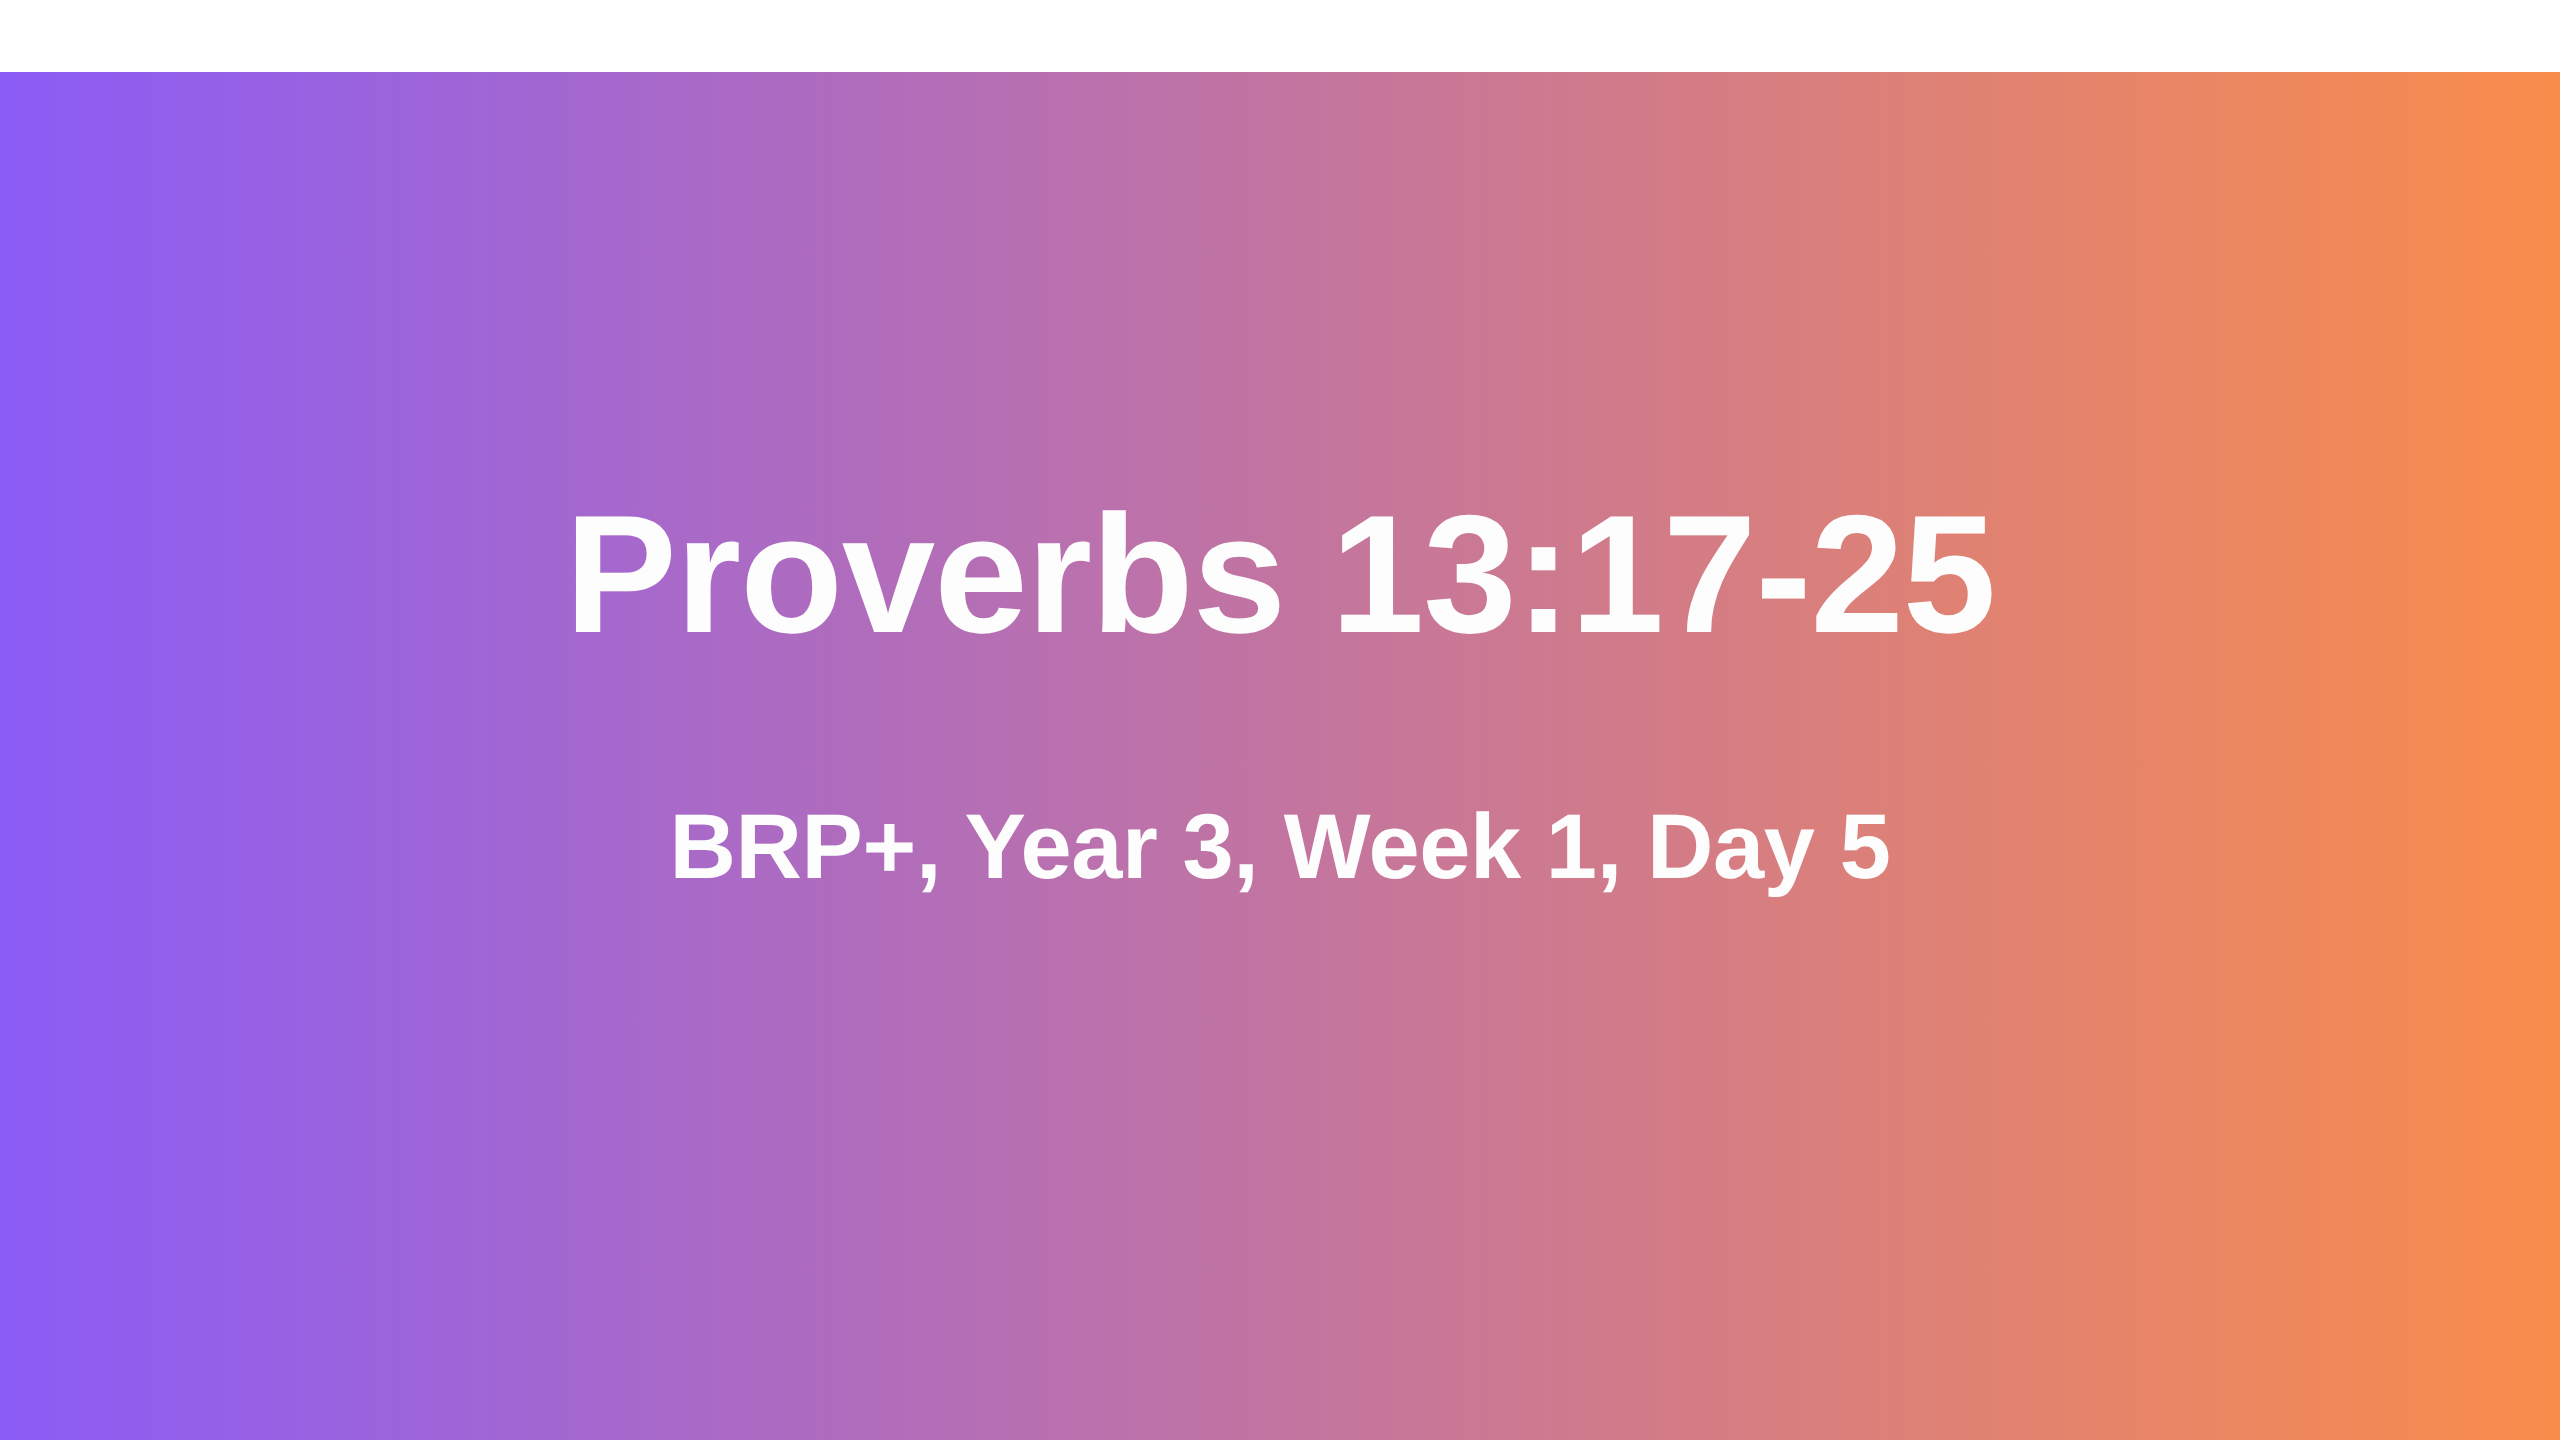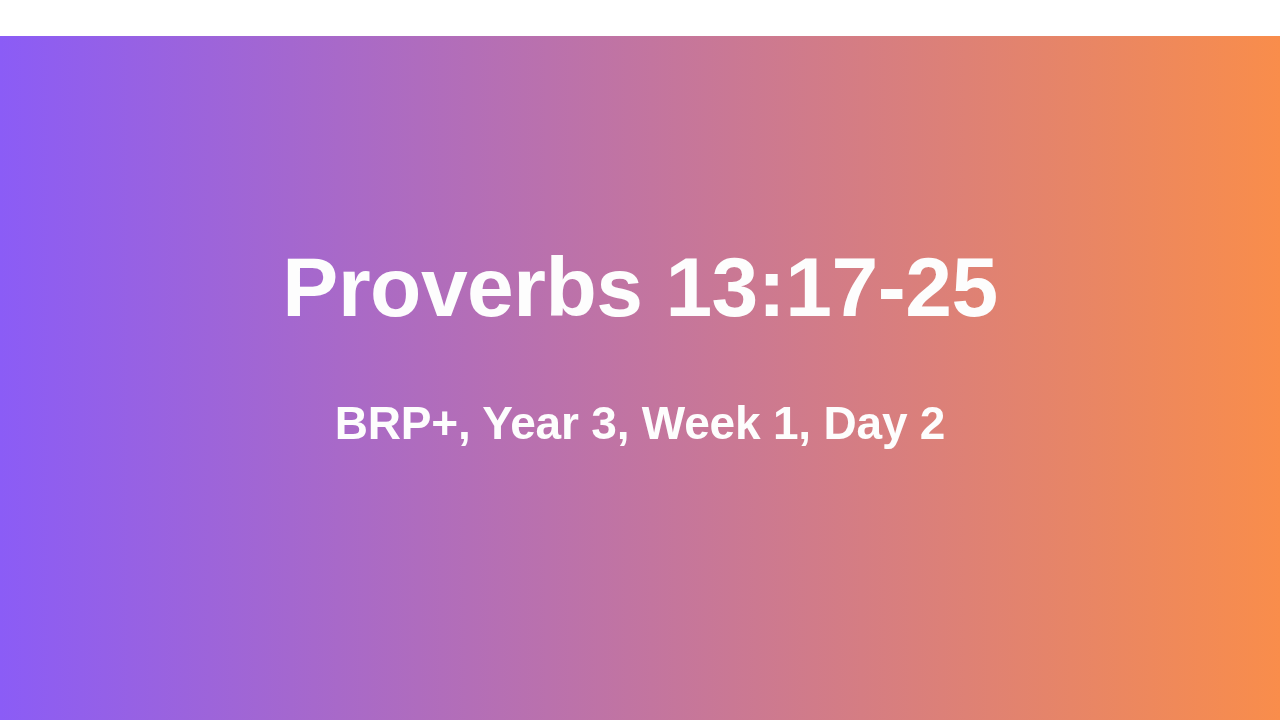--- a/index.html
+++ b/index.html
@@ -49,14 +49,14 @@
     text-align: center;
     letter-spacing: -0.2px;
     white-space: nowrap;
   }
 </style>
 </head>
 <body>
 
 <div id="slide">
   <h1 id="title">Proverbs 13:17-25</h1>
-  <h2 id="subtitle">BRP+, Year 3, Week 1, Day 2</h2>
+  <h2 id="subtitle">BRP+, Year 3, Week 1, Day 5</h2>
 </div>
 
 </body></html>

